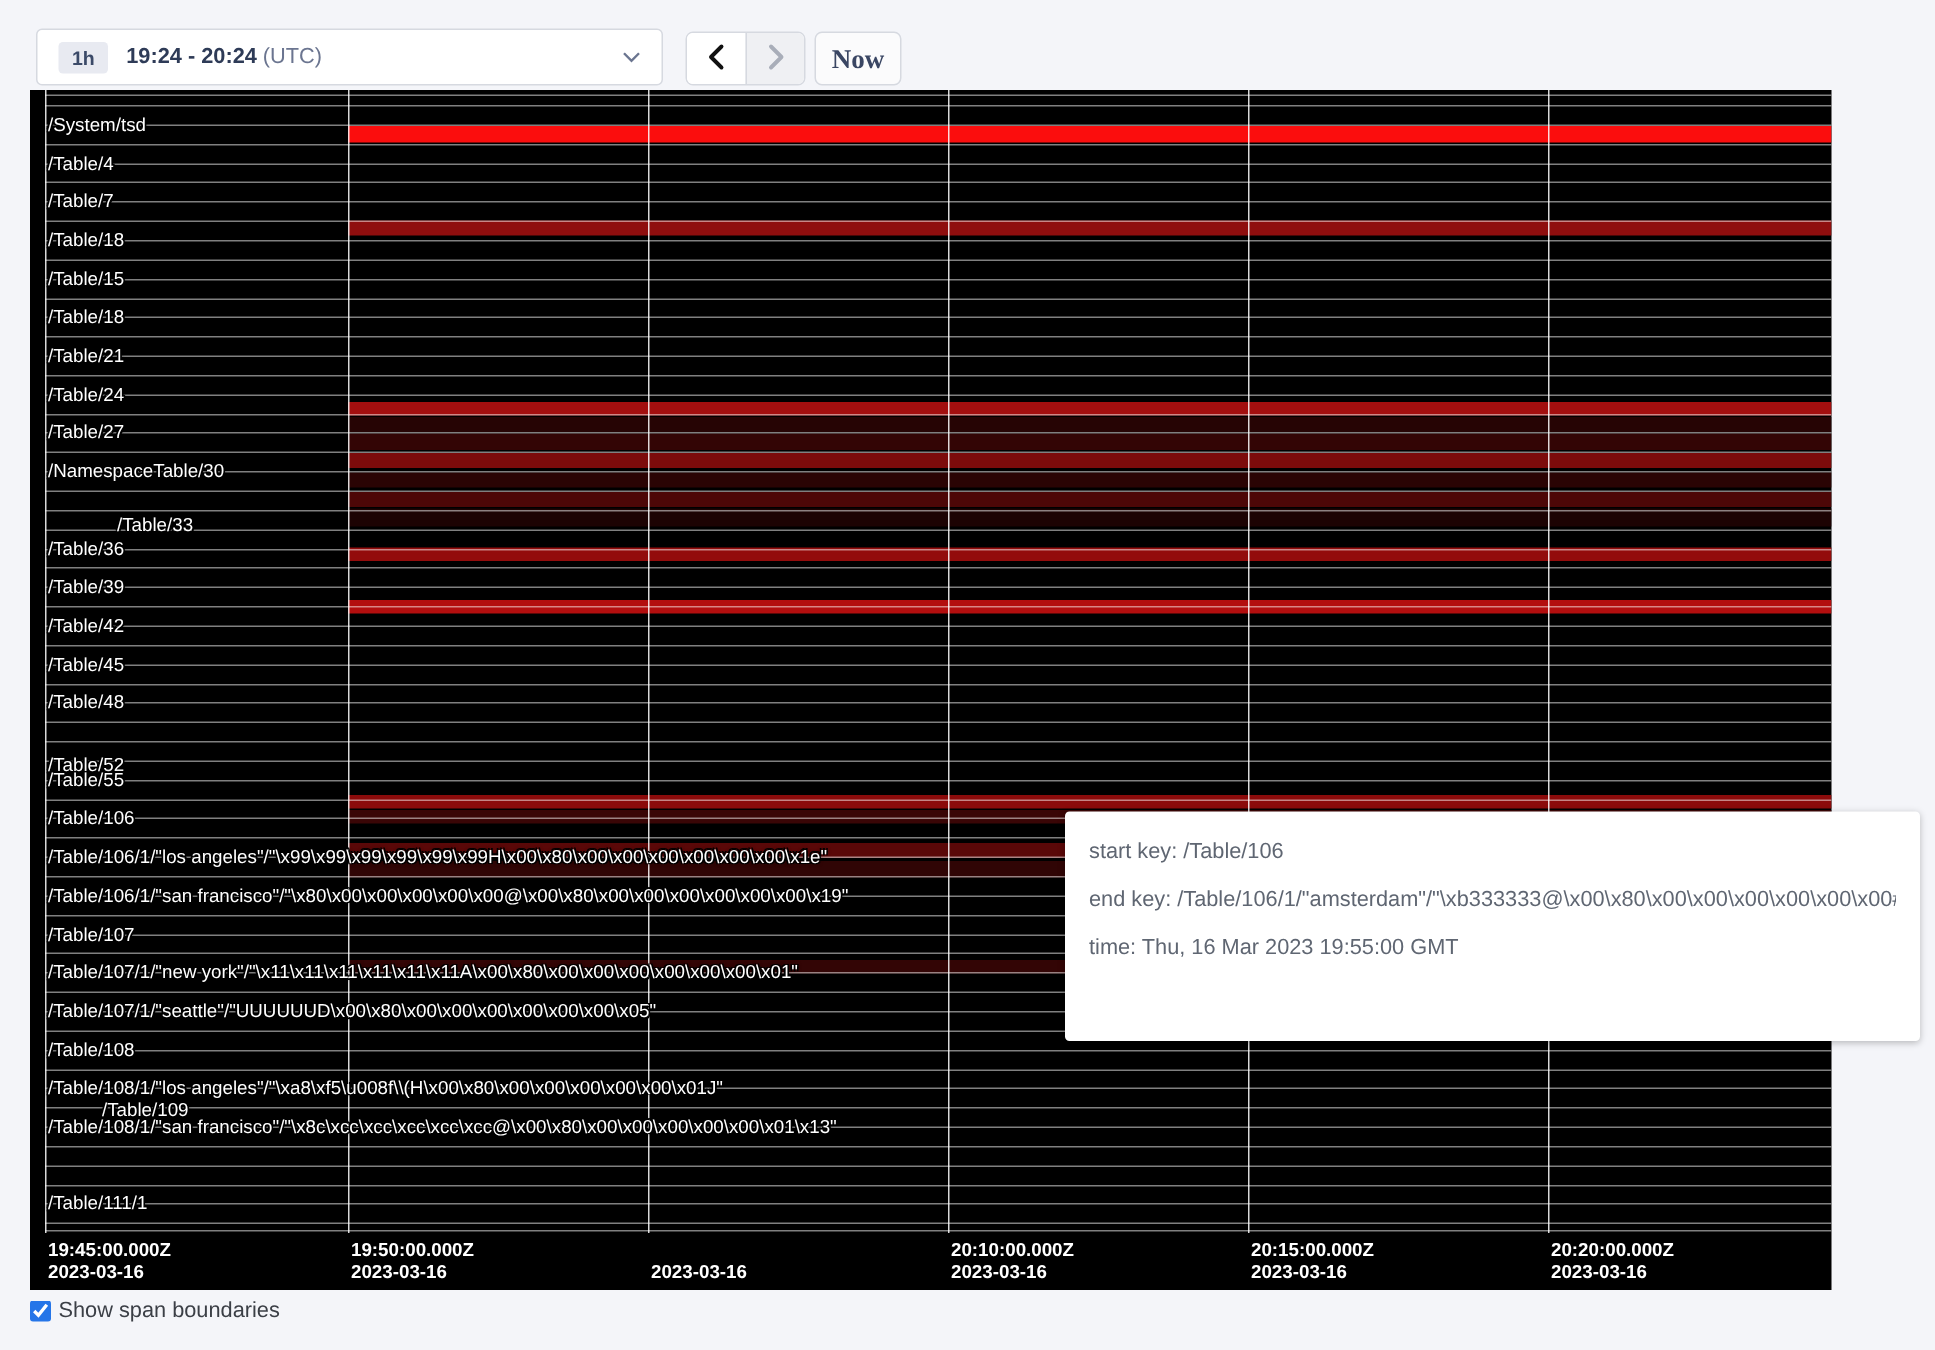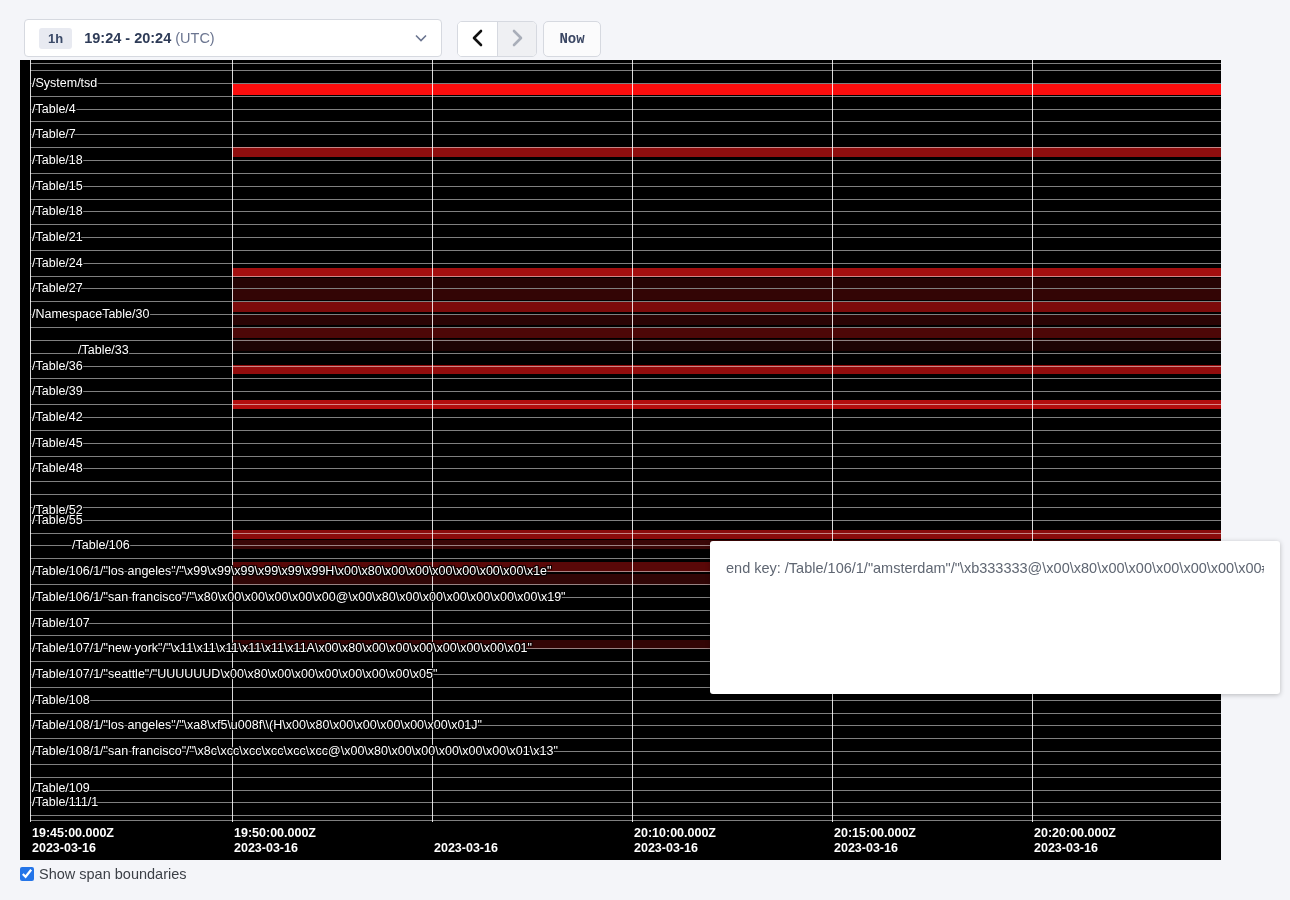--- a/index.html
+++ b/index.html
@@ -29,22 +29,22 @@
   }
   .nav-btn {
     width: 39px; height: 100%; display: flex; align-items: center; justify-content: center;
     background: #fff; border: none; cursor: pointer; color: #111;
   }
   .nav-btn + .nav-btn { border-left: 1px solid #d6d9e0; }
   .nav-btn.disabled { background: #eff0f3; color: #a9aeb9; cursor: default; }
   .now-btn {
     position: absolute; left: 543px; top: 21px; height: 36px; width: 58px;
     background: #fbfbfc; border: 1px solid #d6d9e0; border-radius: 5px;
-    font-family: Liberation Mono, monospace;
-    font-size: 14px; font-weight: bold; color: #3a4663; cursor: pointer;
+    font-family: Liberation Serif, serif;
+    font-size: 18px; font-weight: bold; color: #3a4663; cursor: pointer;
   }
   
   .heatmap {
     position: absolute; left: 20px; top: 60px; width: 1201px; height: 800px;
     background: #000; overflow: hidden;
   }
   .band { position: absolute; left: 212px; right: 0; }
   .hline { position: absolute; left: 10px; right: 0; height: 1px; background: rgba(255,255,255,0.5); }
   .vline { position: absolute; top: 0; width: 1px; height: 762px; background: rgba(255,255,255,0.85); }
   .row-label {
@@ -195,45 +195,47 @@
     <div class="row-label" style="top: 221.45px;">/Table/27</div>
     <div class="row-label" style="top: 247.15px;">/NamespaceTable/30</div>
     <div class="row-label" style="top: 283px; margin-left: 46px;">/Table/33</div>
     <div class="row-label" style="top: 298.55px;">/Table/36</div>
     <div class="row-label" style="top: 324.25px;">/Table/39</div>
     <div class="row-label" style="top: 349.95px;">/Table/42</div>
     <div class="row-label" style="top: 375.65px;">/Table/45</div>
     <div class="row-label" style="top: 401.35px;">/Table/48</div>
     <div class="row-label" style="top: 427.05px; margin-top: 16px;">/Table/52</div>
     <div class="row-label" style="top: 452.75px;">/Table/55</div>
-    <div class="row-label" style="top: 478.45px; padding-left: 40px;">/Table/106</div>
+    <div class="row-label" style="top: 478.45px;">/Table/106</div>
     <div class="row-label" style="top: 504.15px;">/Table/106/1/"los angeles"/"\x99\x99\x99\x99\x99\x99H\x00\x80\x00\x00\x00\x00\x00\x00\x1e"</div>
     <div class="row-label" style="top: 529.85px;">/Table/106/1/"san francisco"/"\x80\x00\x00\x00\x00\x00@\x00\x80\x00\x00\x00\x00\x00\x00\x19"</div>
     <div class="row-label" style="top: 555.55px;">/Table/107</div>
     <div class="row-label" style="top: 581.25px;">/Table/107/1/"new york"/"\x11\x11\x11\x11\x11\x11A\x00\x80\x00\x00\x00\x00\x00\x00\x01"</div>
     <div class="row-label" style="top: 606.95px;">/Table/107/1/"seattle"/"UUUUUUD\x00\x80\x00\x00\x00\x00\x00\x00\x05"</div>
     <div class="row-label" style="top: 632.65px;">/Table/108</div>
     <div class="row-label" style="top: 658.35px;">/Table/108/1/"los angeles"/"\xa8\xf5\u008f\\(H\x00\x80\x00\x00\x00\x00\x00\x01J"</div>
     <div class="row-label" style="top: 684.05px;">/Table/108/1/"san francisco"/"\x8c\xcc\xcc\xcc\xcc\xcc@\x00\x80\x00\x00\x00\x00\x00\x01\x13"</div>
-    <div class="row-label" style="top: 721px;">/Table/109</div>
+    <div class="row-label" style="top: 673px; padding-left: 36px;">/Table/109</div>
     <div class="row-label" style="top: 735.45px;">/Table/111/1</div>
     <div class="axis-tick" style="left: 12px; top: 766px;">19:45:00.000Z</div>
     <div class="axis-tick" style="left: 12px; top: 781px;">2023-03-16</div>
     <div class="axis-tick" style="left: 214px; top: 766px;">19:50:00.000Z</div>
     <div class="axis-tick" style="left: 214px; top: 781px;">2023-03-16</div>
     <div class="axis-tick" style="left: 414px; top: 789px; margin-top: 44px;">19:55:00.000Z</div>
     <div class="axis-tick" style="left: 414px; top: 781px;">2023-03-16</div>
     <div class="axis-tick" style="left: 614px; top: 766px;">20:10:00.000Z</div>
     <div class="axis-tick" style="left: 614px; top: 781px;">2023-03-16</div>
     <div class="axis-tick" style="left: 814px; top: 766px;">20:15:00.000Z</div>
     <div class="axis-tick" style="left: 814px; top: 781px;">2023-03-16</div>
     <div class="axis-tick" style="left: 1014px; top: 766px;">20:20:00.000Z</div>
     <div class="axis-tick" style="left: 1014px; top: 781px;">2023-03-16</div>
   </div>
 
 <div class="tooltip">
+  <div>start key: /Table/106</div>
   <div>end key: /Table/106/1/"amsterdam"/"\xb333333@\x00\x80\x00\x00\x00\x00\x00\x00#"</div>
+  <div>time: Thu, 16 Mar 2023 19:55:00 GMT</div>
 </div>
 
 <label class="span-toggle">
   <input type="checkbox" checked="" style="">
   <span>Show span boundaries</span>
 </label>
 
 </body></html>

